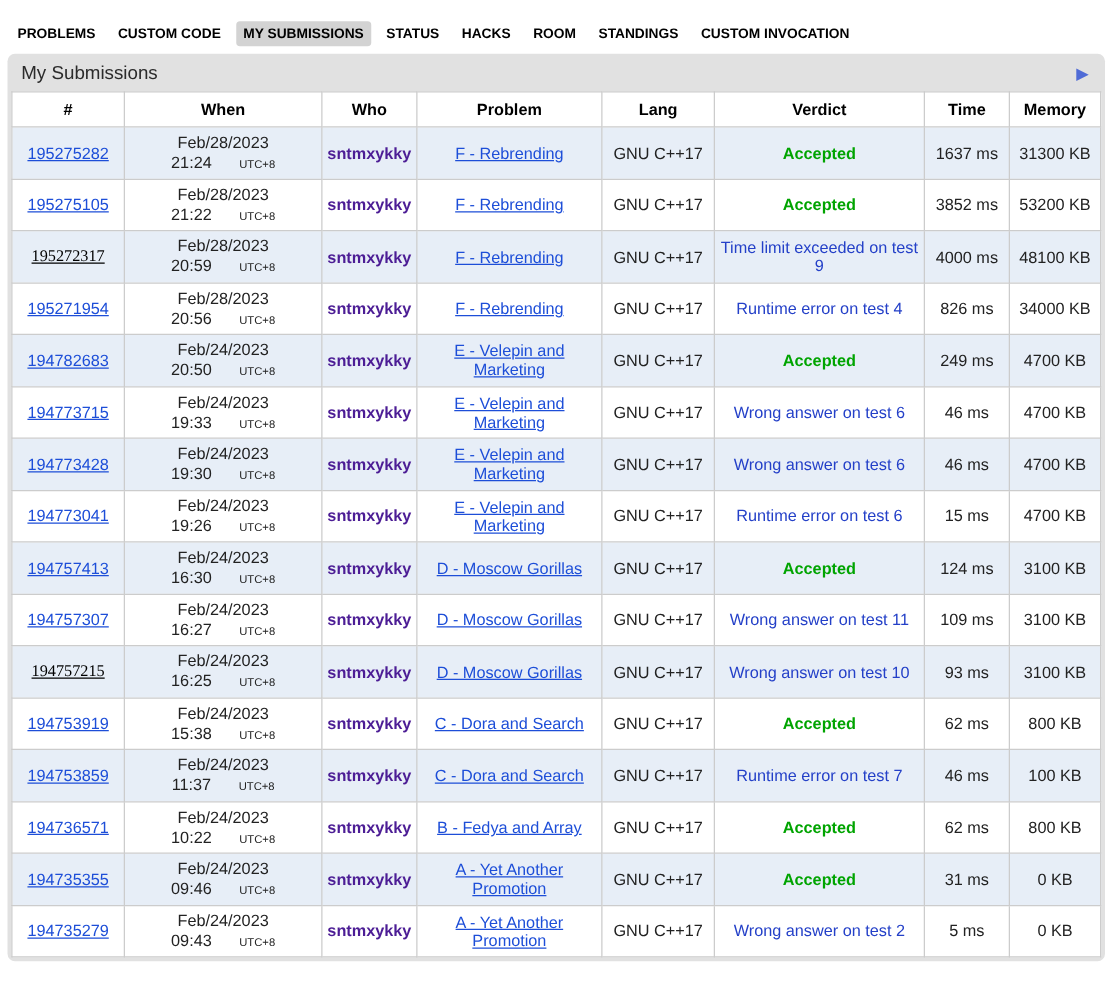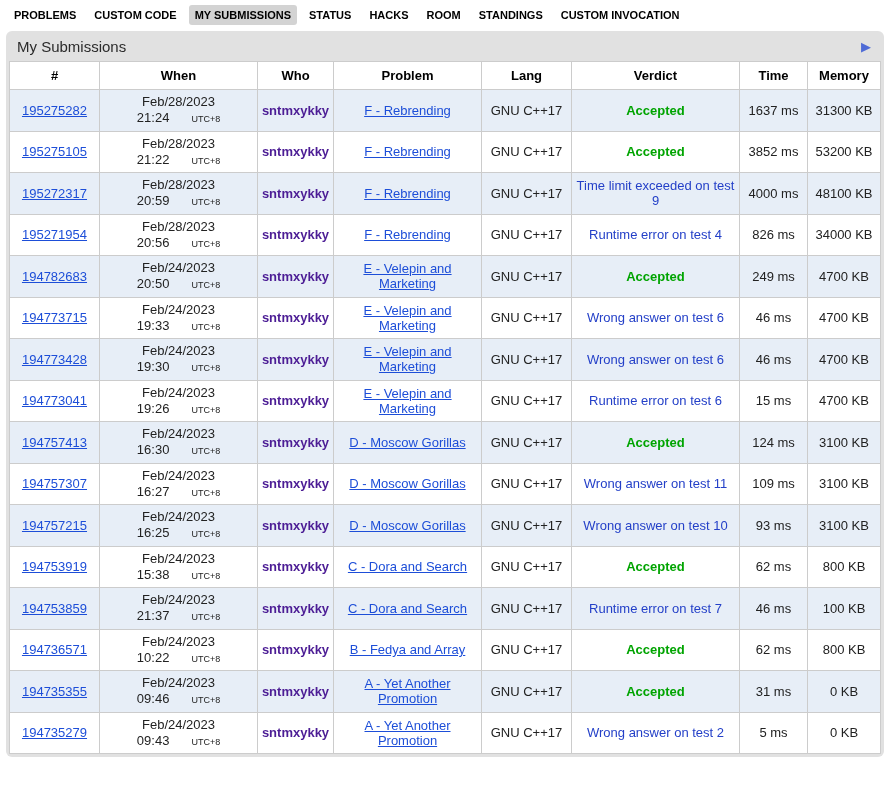--- a/index.html
+++ b/index.html
@@ -14,21 +14,21 @@
   
   .topnav {
     display: flex; align-items: center;
     padding: 5px 8px 4px;
     gap: 6px;
   }
   .nav-item {
     font-size: 11px; font-weight: bold;
     color: #000; text-decoration: none;
     padding: 4px 6px; border-radius: 3px;
-    white-space: nowrap; cursor: pointer;
+    white-space: nowrap; cursor: pointer; margin-top: 12px;
   }
   .nav-item.active { background: #d3d3d3; }
 
   
   .panel {
     margin: 2px 6px 6px;
     background: #e1e1e1;
     border-radius: 6px;
     padding: 0 3px 3px;
   }
@@ -56,21 +56,21 @@
   td {
     font-size: 13px; text-align: center; vertical-align: middle;
     padding: 4px 3px; height: 37px; color: #222;
     word-wrap: break-word;
   }
   tr.hl td { background: #e7eef7; }
 
   a.id-link, a.problem-link {
     color: #1d4ed8; text-decoration: underline; cursor: pointer;
   }
-  a.visited { color: #1d4ed8; }
+  a.visited { color: #000000; font-family: Liberation Serif, serif; }
   .who { color: #4c1d95; font-weight: bold; }
   .verdict-accepted { color: #00a400; font-weight: bold; margin-top: 48px; }
   .verdict-rejected { color: #2440c8; }
   .when-line { line-height: 1.25; }
   .tz { font-size: 9px; margin-left: 22px; }
 </style>
 </head>
 <body>
 
 <nav class="topnav">
@@ -266,21 +266,21 @@
           <td><a class="problem-link">C - Dora and Search</a></td>
           <td>GNU C++17</td>
           <td><span class="verdict-accepted">Accepted</span></td>
           <td>62 ms</td>
           <td>800 KB</td>
         </tr>
         <tr class="hl">
           <td><a class="id-link">194753859</a></td>
           <td>
             <div class="when-line">Feb/24/2023</div>
-            <div class="when-line"><span>21:37</span><span class="tz">UTC+8</span></div>
+            <div class="when-line"><span>11:37</span><span class="tz">UTC+8</span></div>
           </td>
           <td><span class="who">sntmxykky</span></td>
           <td><a class="problem-link">C - Dora and Search</a></td>
           <td>GNU C++17</td>
           <td><span class="verdict-rejected">Runtime error on test 7</span></td>
           <td>46 ms</td>
           <td>100 KB</td>
         </tr>
         <tr>
           <td><a class="id-link">194736571</a></td>

